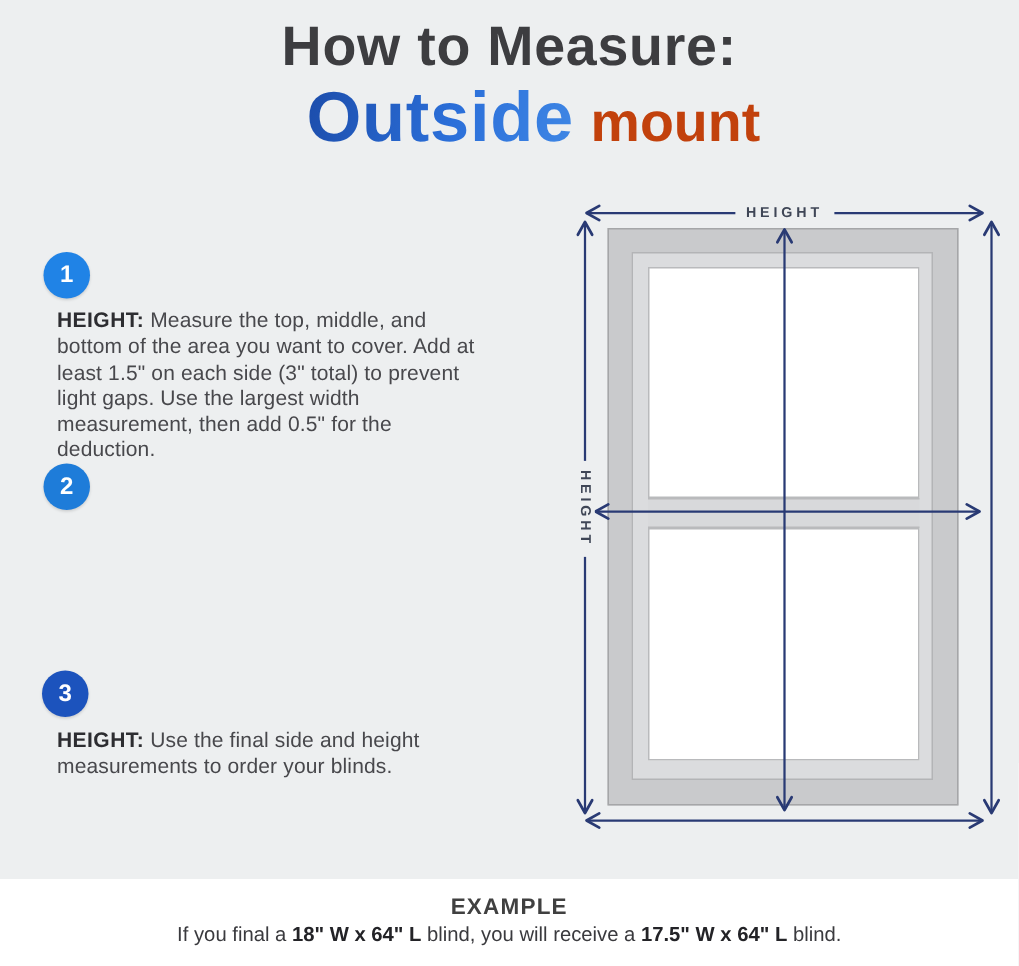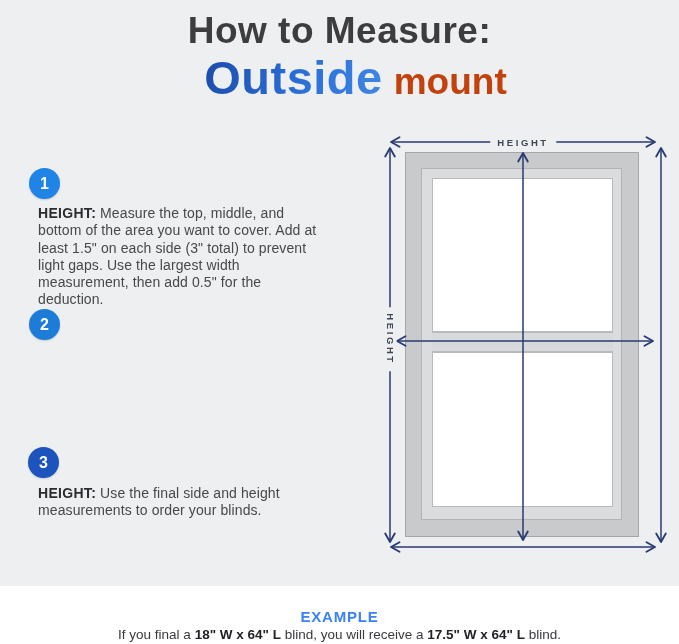--- a/index.html
+++ b/index.html
@@ -54,21 +54,21 @@
     position:absolute;font-size:9.5px;font-weight:700;letter-spacing:2.6px;
     color:#3f4656;background:#edeff0;
   }
   .width-label{left:523px;top:142px;transform:translate(-50%,-50%);padding:1px 7px;}
   .height-label{
     left:390px;top:339px;transform:translate(-50%,-50%);
     writing-mode:vertical-rl;text-orientation:mixed;padding:6px 1px;
   }
   
   .example{position:absolute;left:0;top:586px;width:100%;height:58px;background:#ffffff;text-align:center;}
-  .example-heading{margin-top:22px;font-size:15px;font-weight:700;color:#3b82f6;letter-spacing:.8px;}
+  .example-heading{margin-top:10px;font-size:15px;font-weight:700;color:#404040;letter-spacing:.8px;}
   .example-line{margin-top:2px;font-size:13.5px;color:#3a3a3e;}
   .example-line b{color:#232327;}
 </style>
 </head>
 <body>
 
 <div class="page">
 
   <header class="title-block">
     <div class="title-line1">How to Measure:</div>

